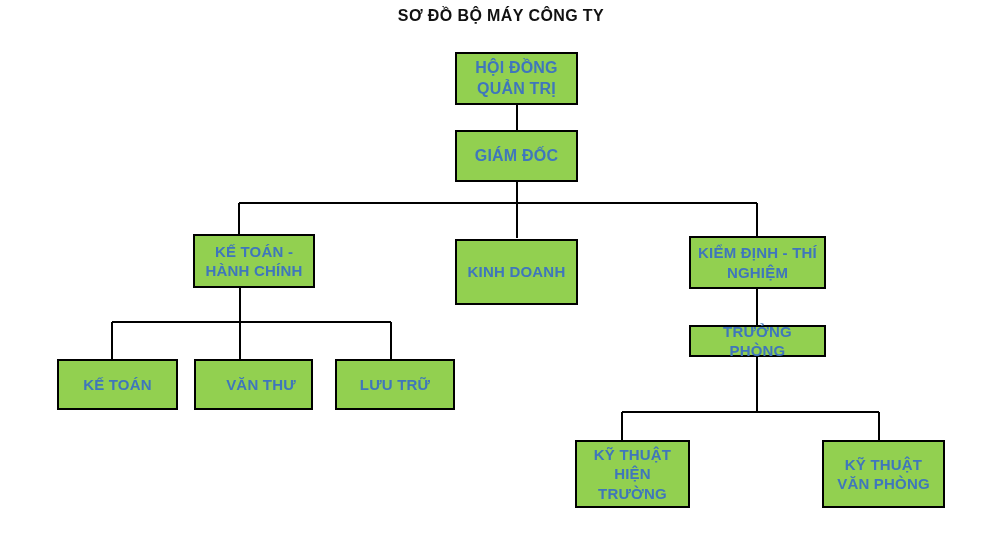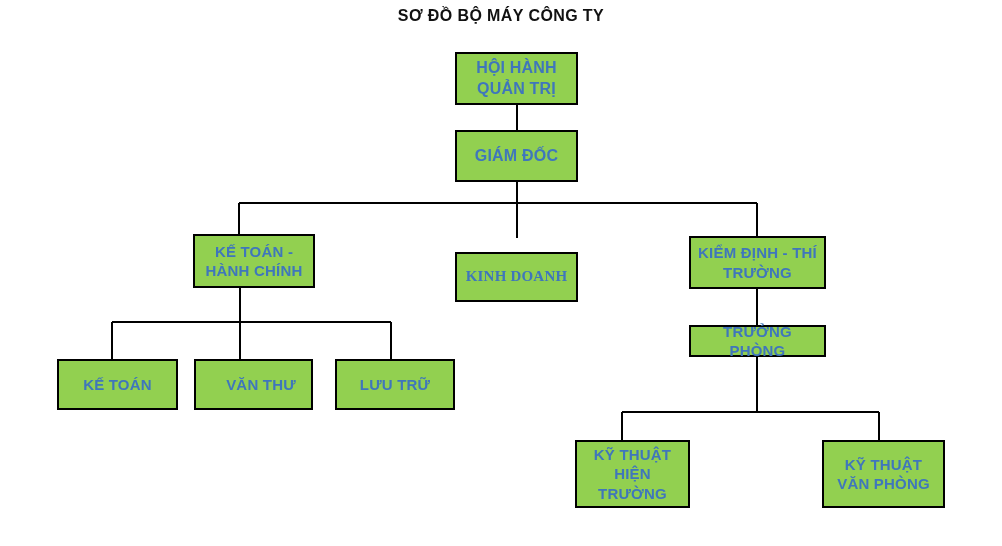--- a/index.html
+++ b/index.html
@@ -40,21 +40,21 @@
     display: flex;
     align-items: center;
     justify-content: center;
     text-align: center;
     padding: 2px 4px;
     letter-spacing: 0.2px;
   }
   .n-board    { left: 455px; top: 52px;  width: 123px; height: 53px; font-size: 16px; }
   .n-director { left: 455px; top: 130px; width: 123px; height: 52px; font-size: 16px; }
   .n-acc-adm  { left: 193px; top: 234px; width: 122px; height: 54px; }
-  .n-business { left: 455px; top: 252px; width: 123px; height: 50px; font-family: Liberation Serif, serif; }
+  .n-business { left: 455px; top: 239px; width: 123px; height: 66px; }
   .n-inspect  { left: 689px; top: 236px; width: 137px; height: 53px; }
   .n-acc      { left: 57px;  top: 359px; width: 121px; height: 51px; text-align: right; }
   .n-clerical { left: 194px; top: 359px; width: 119px; height: 51px; padding-left: 19px; }
   .n-archive  { left: 335px; top: 359px; width: 120px; height: 51px; }
   .n-head     { left: 689px; top: 325px; width: 137px; height: 32px; }
   .n-field    { left: 575px; top: 440px; width: 115px; height: 68px; padding: 2px 10px; text-align: center; }
   .n-office   { left: 822px; top: 440px; width: 123px; height: 68px; }
 </style>
 </head>
 <body>
@@ -76,37 +76,37 @@
              M240 322 V360
              M391 322 V360
              M757 289 V325
              M757 357 V412
              M622 412 H879
              M622 412 V441
              M879 412 V441" fill="none" stroke="#000000" stroke-width="2"></path>
   </svg>
 
   <div class="node n-board">
-    <span>HỘI HÀNH QUẢN TRỊ</span>
+    <span>HỘI ĐỒNG QUẢN TRỊ</span>
   </div>
 
   <div class="node n-director">
     <span>GIÁM ĐỐC</span>
   </div>
 
   <div class="node n-acc-adm">
     <span>KẾ TOÁN - HÀNH CHÍNH</span>
   </div>
 
   <div class="node n-business">
     <span>KINH DOANH</span>
   </div>
 
   <div class="node n-inspect">
-    <span>KIỂM ĐỊNH - THÍ TRƯỜNG</span>
+    <span>KIỂM ĐỊNH - THÍ NGHIỆM</span>
   </div>
 
   <div class="node n-acc">
     <span>KẾ TOÁN</span>
   </div>
 
   <div class="node n-clerical">
     <span>VĂN THƯ</span>
   </div>
 

